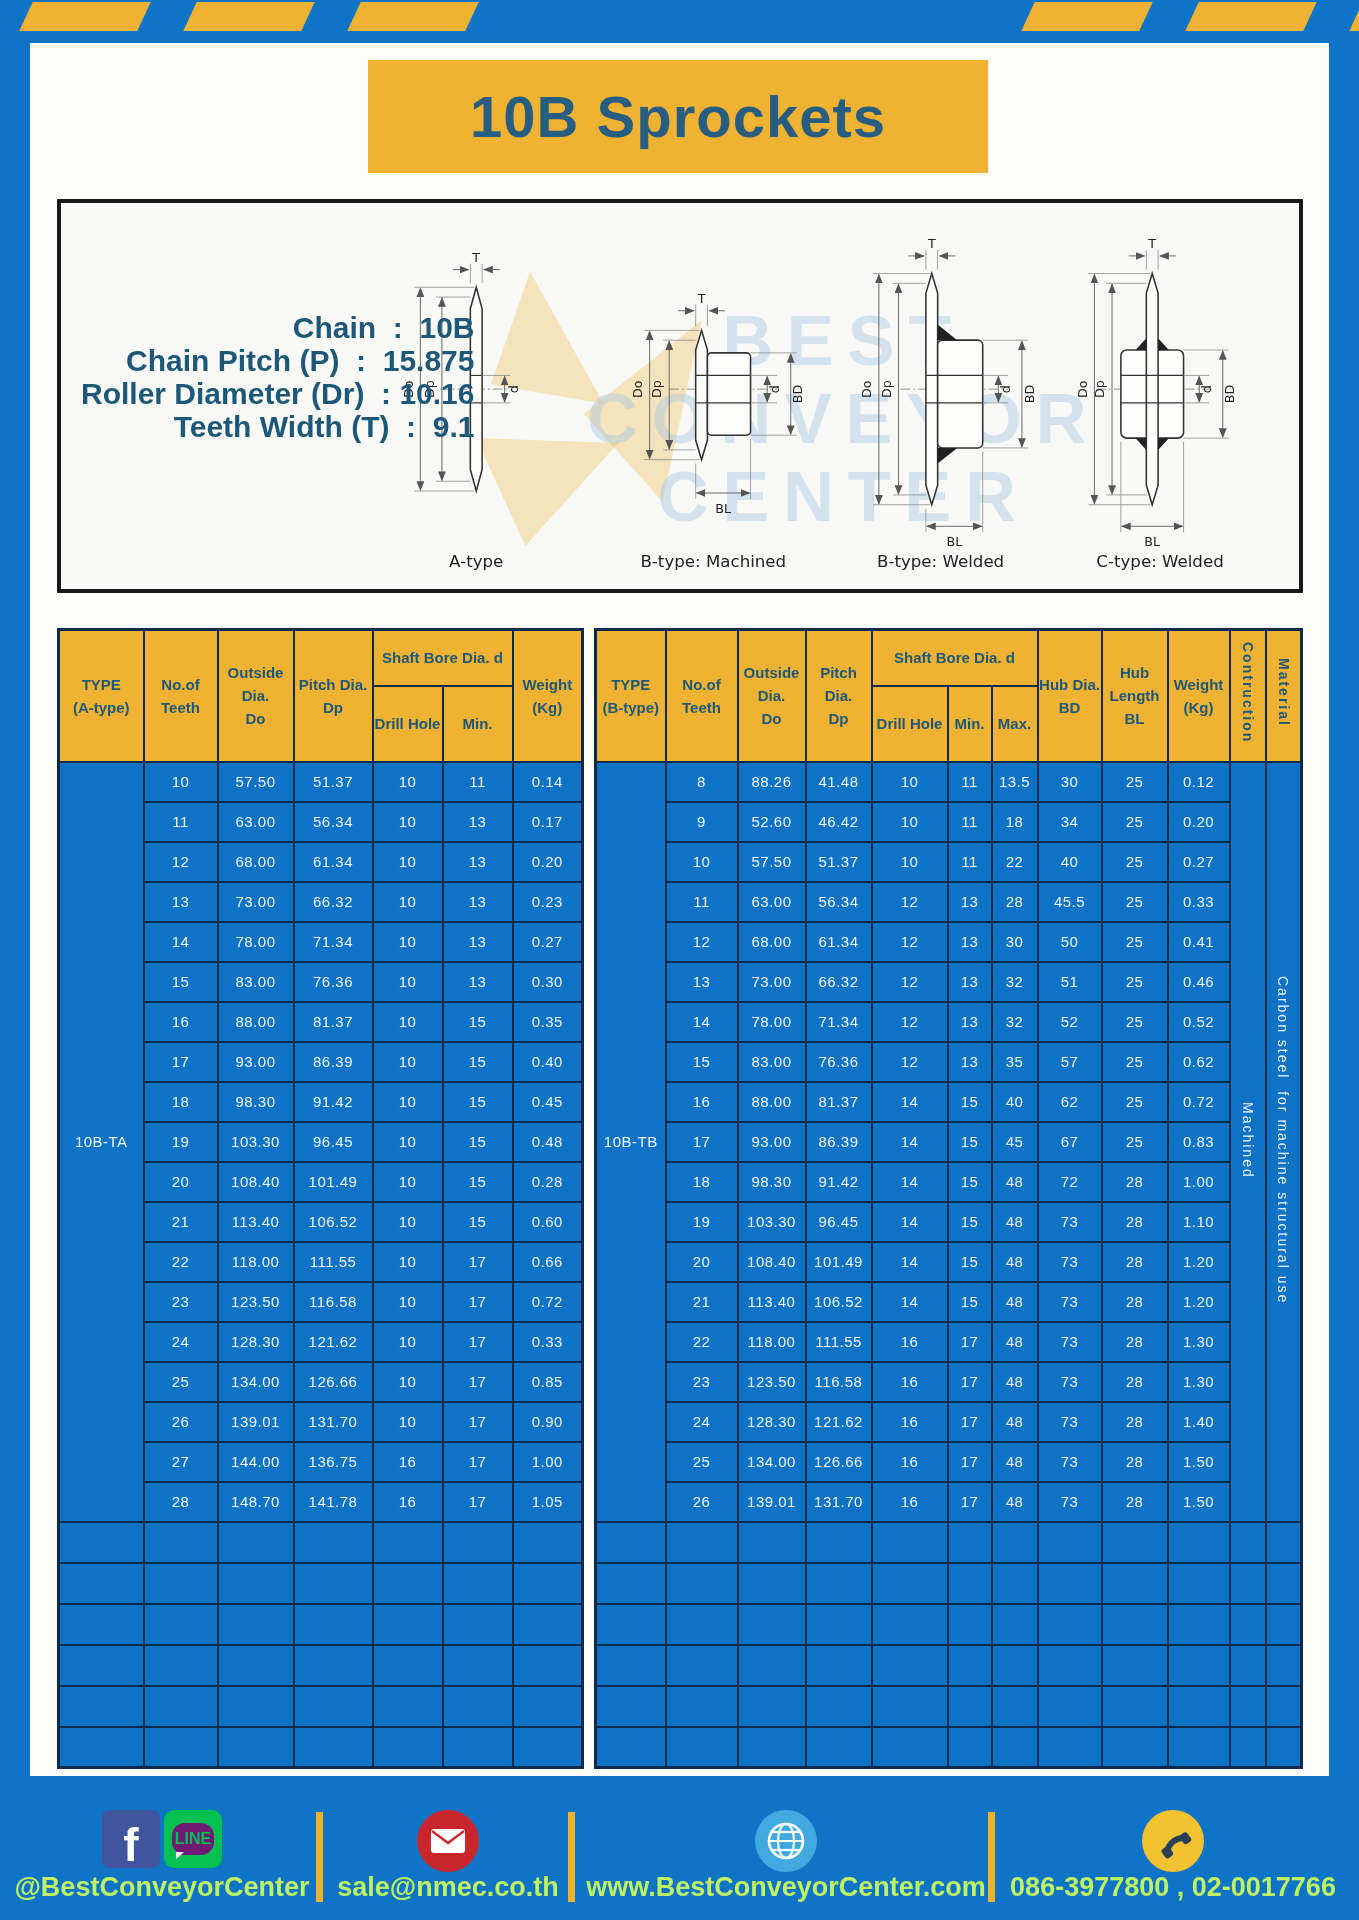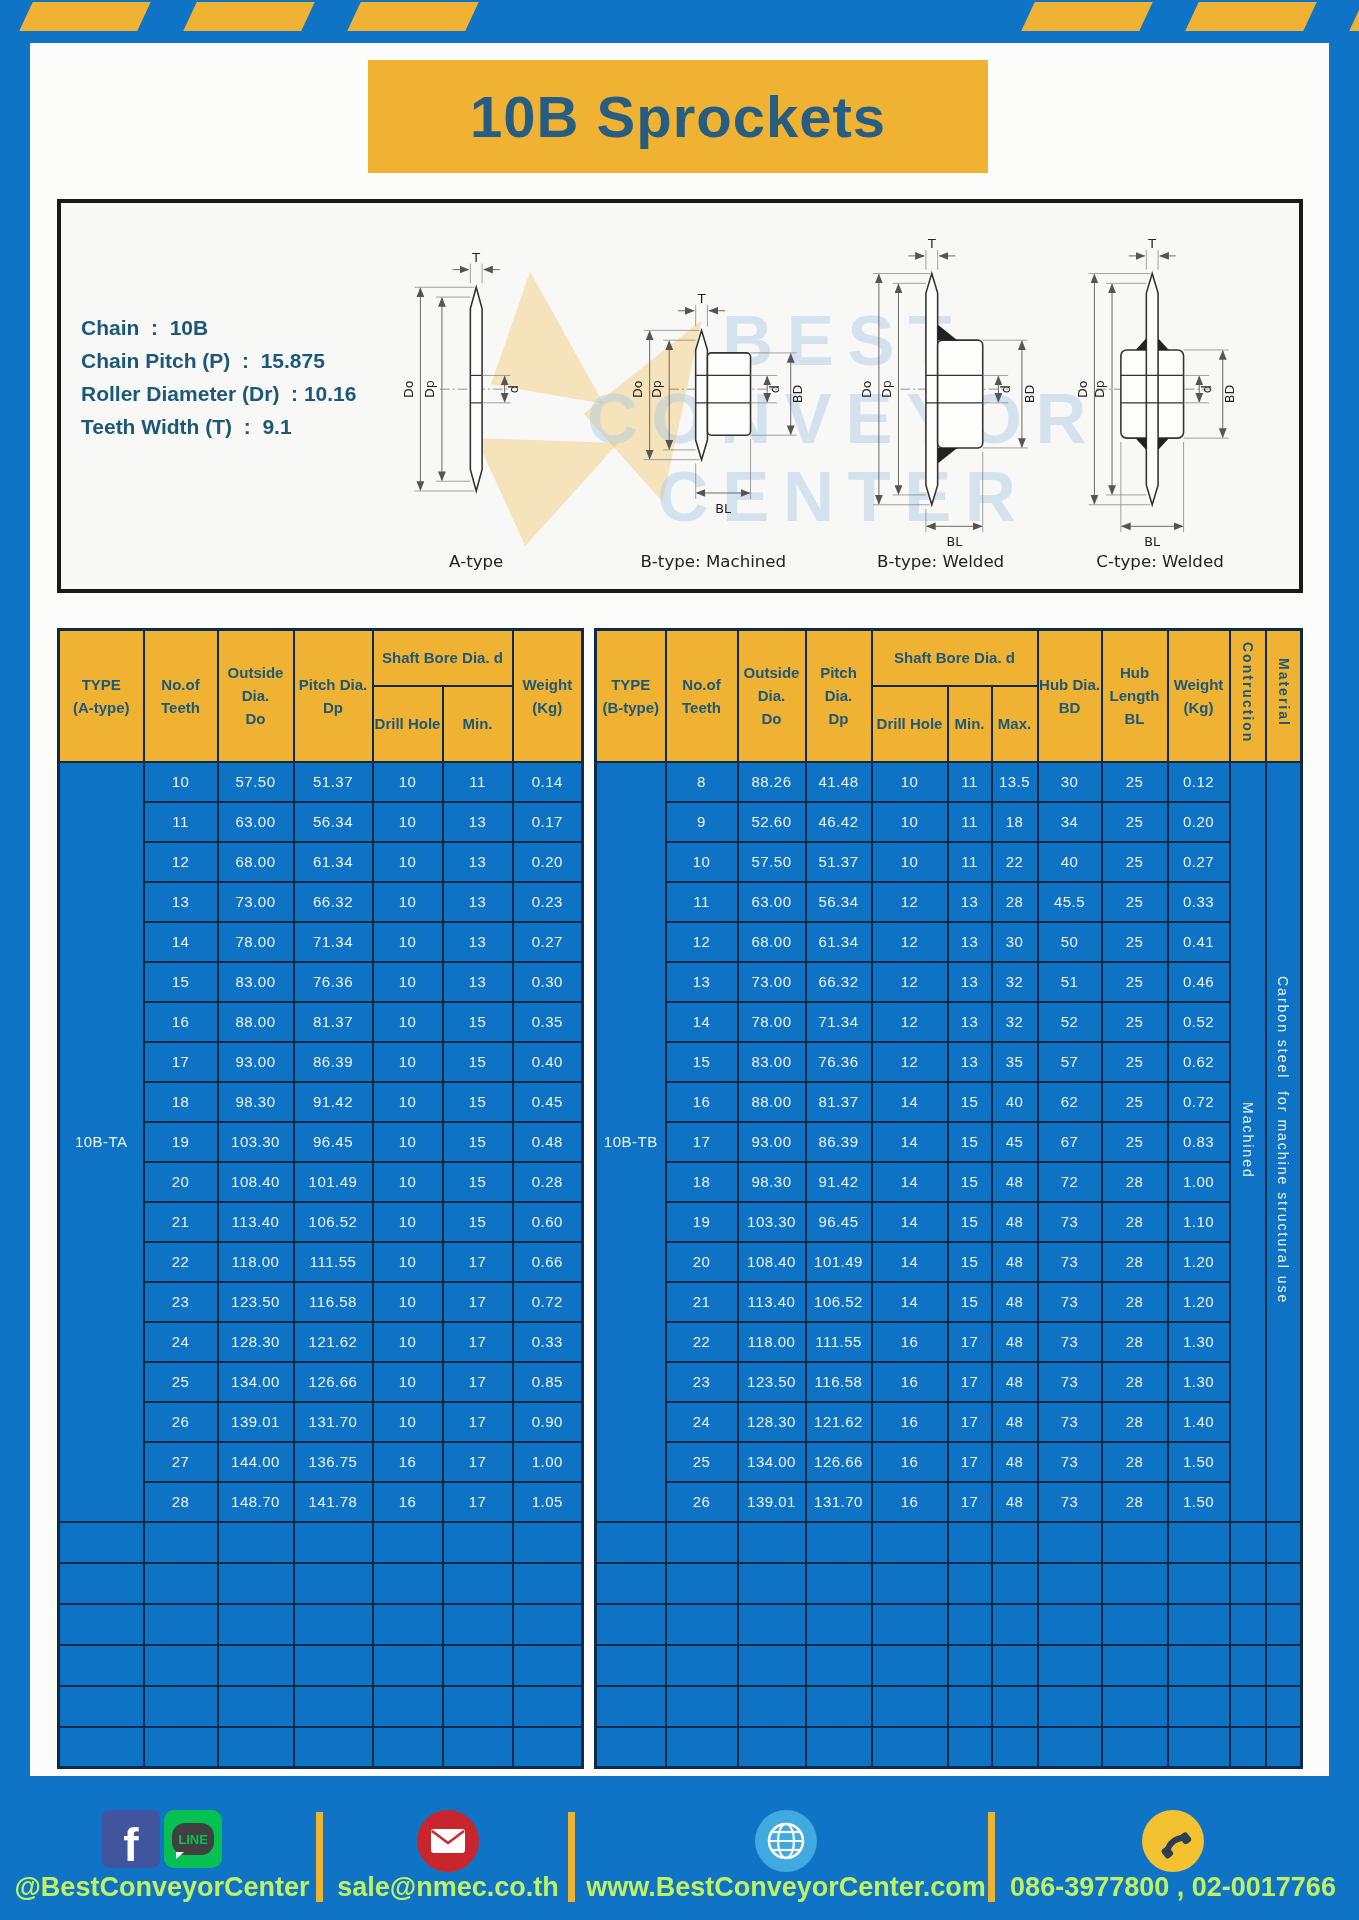--- a/index.html
+++ b/index.html
@@ -18,21 +18,21 @@
 
   
   .title-banner { position:absolute; left:368px; top:60px; width:620px; height:113px;
     background:#f0b232; display:flex; align-items:center; justify-content:center; }
   .title-banner h1 { font-size:58px; font-weight:800; color:#275d80; letter-spacing:1px; }
 
   
   .diagram-box { position:absolute; left:57px; top:199px; width:1246px; height:394px;
     background:#f8f8f6; border:4px solid #1a1a1a; }
   .specs { position:absolute; left:20px; top:108px; z-index:3; }
-  .spec-line { font-size:21px; font-weight:700; color:#1e5878; line-height:33px; white-space:pre; }
+  .spec-line { font-size:30px; font-weight:700; color:#1e5878; line-height:33px; white-space:pre;text-align:right; }
   .diagram-svg { position:absolute; left:0; top:0; width:100%; height:100%; }
 
   
   .tbl { position:absolute; border-collapse:collapse; table-layout:fixed; border:3px solid #0c2a4a; }
   .tbl-a { left:57px; top:628px; width:524px; }
   .tbl-b { left:594px; top:628px; width:706px; }
   .tbl th { background:#f0b232; color:#1e5878; font-weight:700; font-size:15px;
     border:2px solid #0c2a4a; text-align:center; vertical-align:middle; line-height:1.55; }
   .tbl td { background:#0e72c5; color:#eef5fc; font-size:15px; text-align:center;
     vertical-align:middle; border:2px solid #0c2a4a; letter-spacing:0.5px; }
@@ -50,22 +50,22 @@
   .footer { position:absolute; left:0; top:1776px; width:1359px; height:144px; background:#0f74c6; }
   .fsep { position:absolute; top:36px; width:7px; height:90px; background:#f0b232; }
   .ftext { position:absolute; top:96px; color:#bef264; font-weight:800; font-size:27px;
     text-align:center; transform:translateX(-50%); white-space:nowrap; }
   .ficon { position:absolute; top:34px; transform:translateX(-50%); display:flex; gap:4px; }
   .fb-box { width:58px; height:58px; background:#41549e; border-radius:8px; color:#ffffff;
     font-size:46px; font-weight:700; display:flex; align-items:flex-end; justify-content:center;
     line-height:0.95; overflow:hidden; }
   .line-box { width:58px; height:58px; background:#06c152; border-radius:10px;
     display:flex; align-items:center; justify-content:center; position:relative; }
-  .line-bubble { width:42px; height:32px; background:#404040; border-radius:13px;
-    display:flex; align-items:center; justify-content:center; font-size:13px; font-weight:800;
+  .line-bubble { width:42px; height:32px; background:#701a75; border-radius:13px;
+    display:flex; align-items:center; justify-content:center; font-size:16px; font-weight:800;
     color:#06c152; letter-spacing:0; }
   .line-tail { position:absolute; left:12px; bottom:9px; width:0; height:0;
     border-left:8px solid #ffffff; border-bottom:7px solid transparent; }
   .circle-icon { width:62px; height:62px; border-radius:50%; display:flex;
     align-items:center; justify-content:center; }
   .email-circle { background:#c9252d; }
   .globe-circle { background:#3fa9e0; }
   .phone-circle { background:#f2c231; }
 </style>
 </head>

